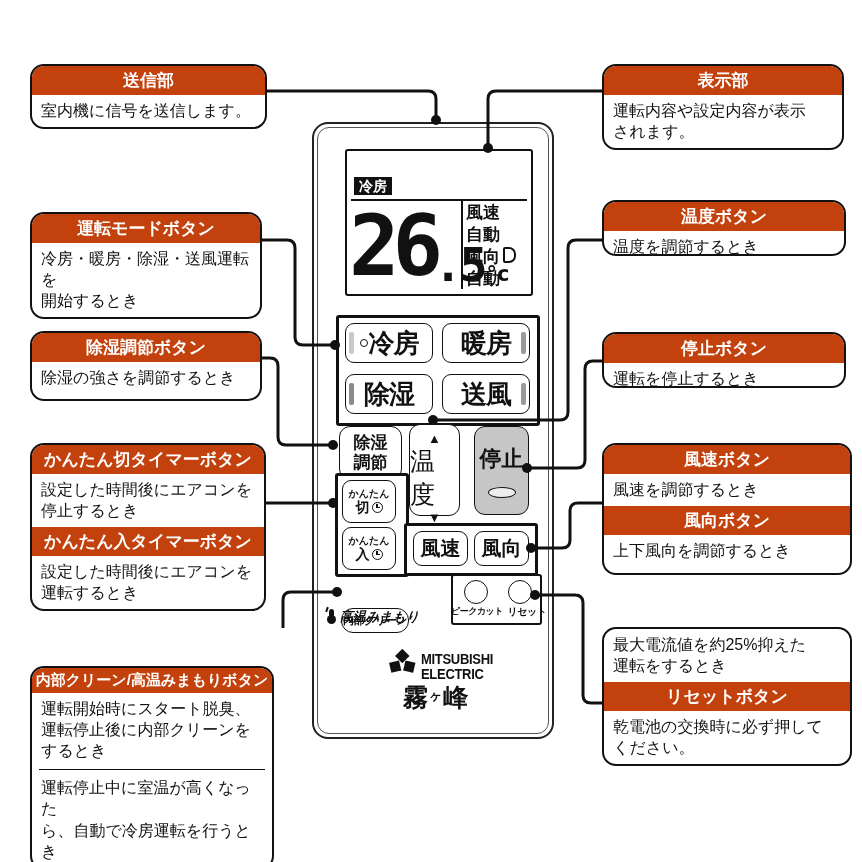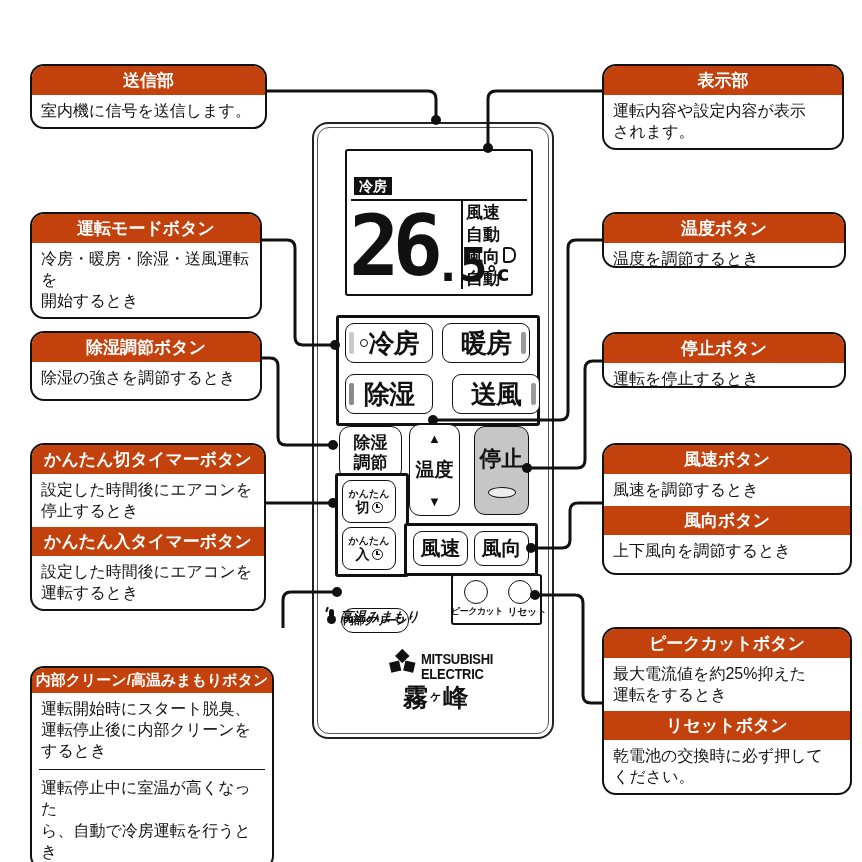--- a/index.html
+++ b/index.html
@@ -36,21 +36,21 @@
   .btn{position:absolute;border:1.8px solid #111;border-radius:9px;background:#fff;
        display:flex;align-items:center;justify-content:center;box-sizing:border-box;}
   .btn.mode{font-size:26px;font-weight:bold;letter-spacing:-1px;}
   .bar{position:absolute;top:20%;height:60%;width:5px;border-radius:2px;}
   .bar.l{left:3px;} .bar.r{right:3px;}
   .ring{display:inline-block;width:6px;height:6px;border:1.5px solid #111;border-radius:50%;margin-right:1px;vertical-align:8px;}
 
   .btn.two-line{flex-direction:column;font-size:17px;font-weight:bold;line-height:1.2;}
   .btn.temp{flex-direction:column;justify-content:space-between;padding:7px 0;font-weight:bold;}
   .arrow{font-size:13px;line-height:13px;}
-  .temp-label{font-size:19px;font-weight:bold;}
+  .temp-label{font-size:25px;font-weight:normal;}
   .btn.stop{flex-direction:column;background:#c6c6c6;font-size:22px;font-weight:bold;}
   .stop-oval{width:26px;height:9px;border:1.5px solid #111;border-radius:50%;background:#ededed;margin-top:13px;}
 
   .btn.kantan{flex-direction:column;line-height:1.15;text-align:center;}
   .kantan-l1{font-size:10px;font-weight:bold;}
   .kantan-l2{font-size:14px;font-weight:bold;display:flex;align-items:center;gap:2px;}
   .clock{position:relative;width:11px;height:11px;border:1.5px solid #111;border-radius:50%;display:inline-block;box-sizing:border-box;}
   .clock::before{content:"";position:absolute;left:3.6px;top:1.2px;width:1.6px;height:4px;background:#111;}
   .clock::after{content:"";position:absolute;left:4.2px;top:3.8px;width:3.6px;height:1.6px;background:#111;}
 
@@ -137,39 +137,38 @@
     <div class="bd">運転停止中に室温が高くなった
 ら、自動で冷房運転を行うとき</div>
   </div>
 
   <div class="callout" style="left:602px;top:64px;width:238px;">
     <div class="hd">表示部</div>
     <div class="bd">運転内容や設定内容が表示
 されます。</div>
   </div>
 
-  <div class="callout" style="left:602px;top:212px;width:240px;height:52px;">
+  <div class="callout" style="left:602px;top:200px;width:240px;height:52px;">
     <div class="hd">温度ボタン</div>
     <div class="bd">温度を調節するとき</div>
   </div>
 
   <div class="callout" style="left:602px;top:443px;width:246px;">
     <div class="hd">風速ボタン</div>
     <div class="bd">風速を調節するとき</div>
     <div class="hd">風向ボタン</div>
     <div class="bd" style="padding-bottom:12px;">上下風向を調節するとき</div>
   </div>
 
   <div class="callout" style="left:602px;top:332px;width:240px;height:52px;">
     <div class="hd">停止ボタン</div>
     <div class="bd">運転を停止するとき</div>
   </div>
 
   <div class="callout" style="left:602px;top:627px;width:246px;">
-    <div class="hd">ピークカットボタン</div>
     <div class="bd">最大電流値を約25%抑えた
 運転をするとき</div>
     <div class="hd">リセットボタン</div>
     <div class="bd">乾電池の交換時に必ず押して
 ください。</div>
   </div>
 
   <div class="remote">
     <div class="remote-inner"></div>
 
@@ -197,21 +196,21 @@
           <span>冷房</span>
       </div>
       <div class="btn mode" style="left:103px;top:5px;width:88px;height:40px;">
         <span>暖房</span>
         <span class="bar r" style="background:#9a9a9a;"></span>
       </div>
       <div class="btn mode" style="left:6px;top:56px;width:88px;height:40px;">
         <span class="bar l" style="background:#8a8a8a;"></span>
         <span>除湿</span>
       </div>
-      <div class="btn mode" style="left:103px;top:56px;width:88px;height:40px;margin-left:10px;">
+      <div class="btn mode" style="left:103px;top:56px;width:88px;height:40px;">
         <span>送風</span>
         <span class="bar r" style="background:#9a9a9a;"></span>
       </div>
     </div>
 
     <div class="btn two-line" style="left:25px;top:302px;width:63px;height:54px;border-radius:11px;">
       <span>除湿</span>
       <span>調節</span>
     </div>
 

